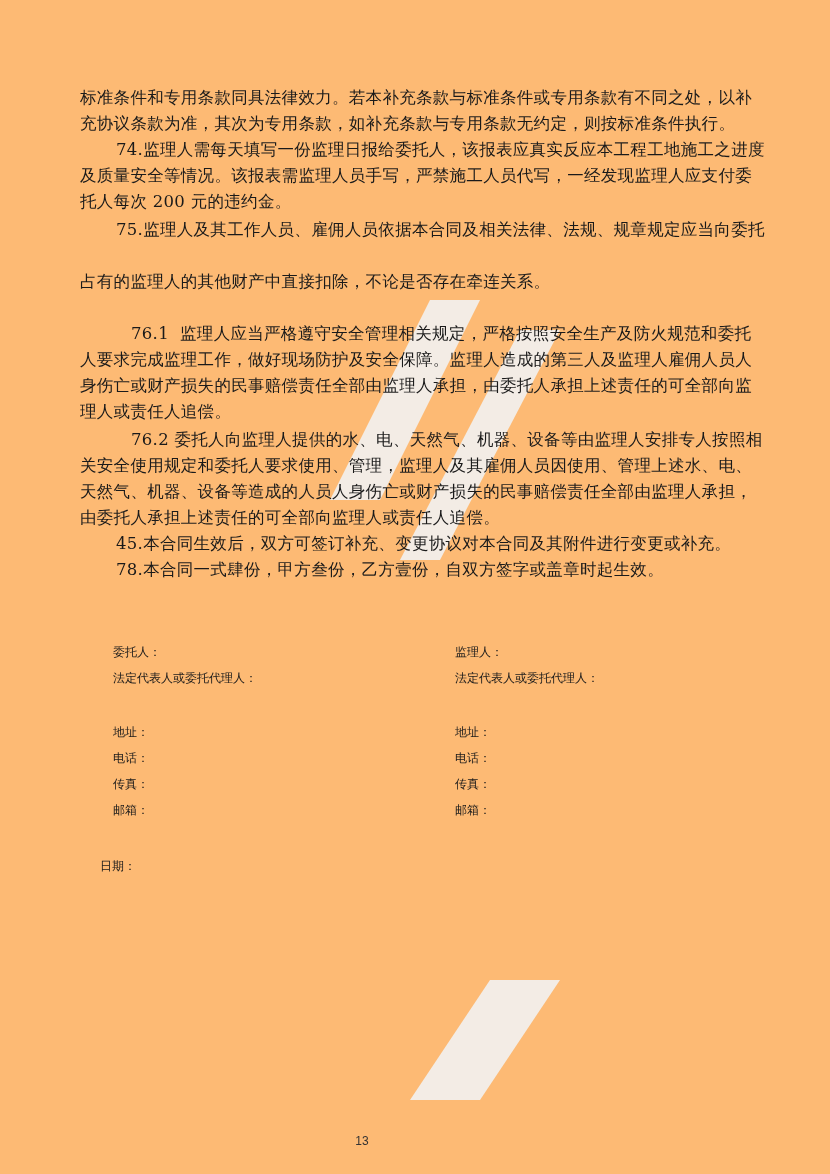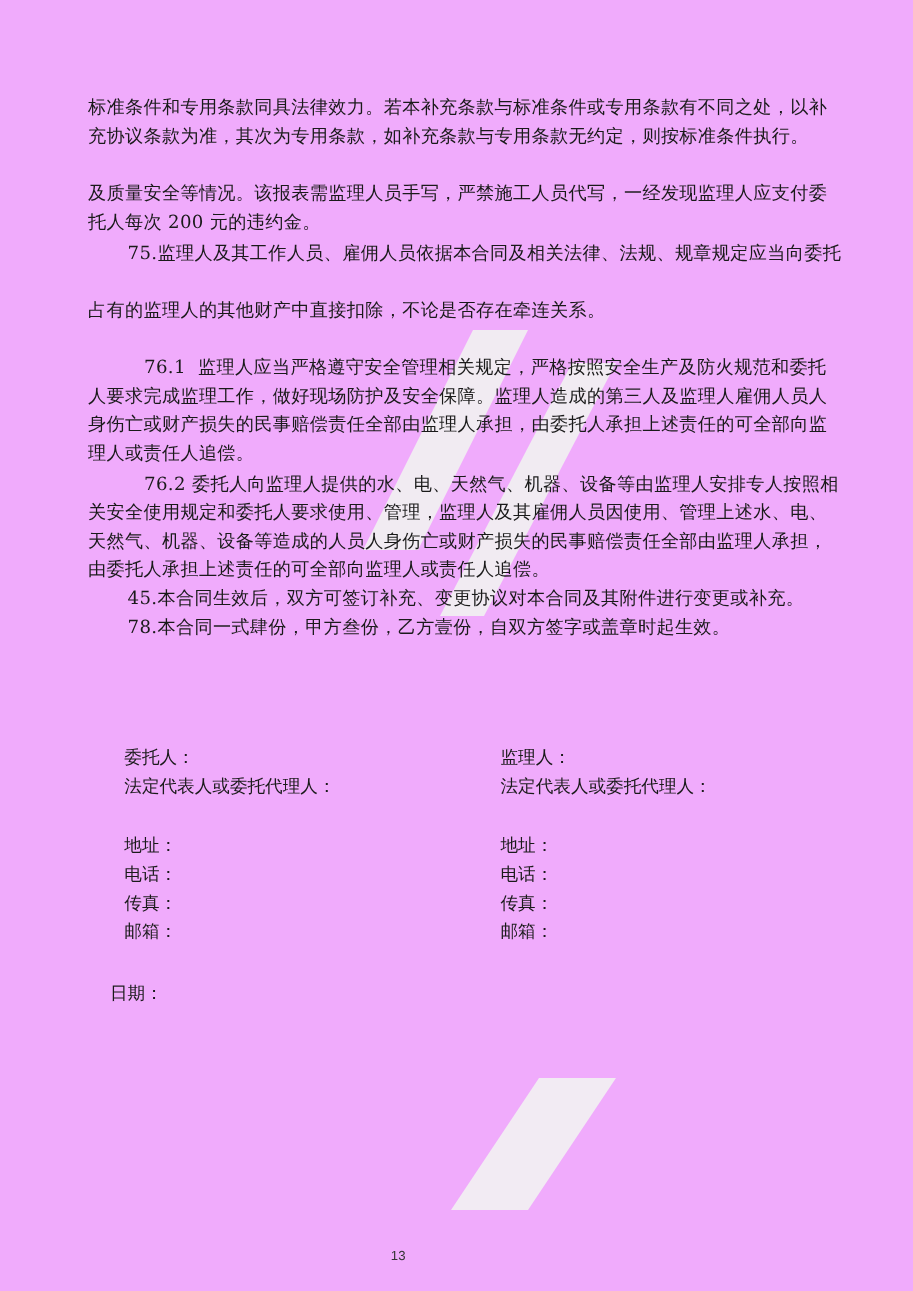--- a/index.html
+++ b/index.html
@@ -1,42 +1,43 @@
 <!DOCTYPE html>
 <html><head>
 <meta charset="utf-8">
 <style>
   html, body { margin: 0; padding: 0; background: #ffffff; }
   body { width: 830px; height: 1174px; position: relative; overflow: hidden;
          font-family: "DejaVu Serif", "Liberation Serif", serif; color: #1a1a1a; }
-  .page { position: absolute; left: 0; top: 0; width: 830px; height: 1174px; background: #f0abfc; }
+  .page { position: absolute; left: 0; top: 0; width: 830px; height: 1174px; background: #fdba74; }
   .watermark { position: absolute; left: 0; top: 0; width: 830px; height: 1174px; pointer-events: none; }
   .line { position: absolute; left: 80px; width: 680px; font-size: 16.5px; line-height: 20px;
           white-space: nowrap; letter-spacing: 0.3px; }
   .indent1 { left: 116px; }
   .indent2 { left: 131px; }
-  .sig { position: absolute; font-size: 16px; line-height: 20px; white-space: nowrap; margin-top: 37px; }
+  .sig { position: absolute; font-size: 12px; line-height: 20px; white-space: nowrap; }
   .pagenum { position: absolute; top: 1134px; left: 0; width: 724px; text-align: center;
              font-family: "Liberation Sans", sans-serif; font-size: 12px; color: #333; }
 </style>
 </head>
 <body>
 
 <div class="page">
 
   <svg class="watermark" width="830" height="1174" viewBox="0 0 830 1174">
     <g fill="#f2f2f2" opacity="0.9">
       <polygon points="330,500 380,500 480,300 430,300"></polygon>
       <polygon points="400,560 440,560 560,330 520,330"></polygon>
       <polygon points="410,1100 480,1100 560,980 490,980"></polygon>
     </g>
   </svg>
 
   <div class="line" style="top:88px">标准条件和专用条款同具法律效力。若本补充条款与标准条件或专用条款有不同之处，以补</div>
   <div class="line" style="top:114px">充协议条款为准，其次为专用条款，如补充条款与专用条款无约定，则按标准条件执行。</div>
+  <div class="line indent1" style="top:140px">74.监理人需每天填写一份监理日报给委托人，该报表应真实反应本工程工地施工之进度</div>
   <div class="line" style="top:166px">及质量安全等情况。该报表需监理人员手写，严禁施工人员代写，一经发现监理人应支付委</div>
   <div class="line" style="top:192px">托人每次 200 元的违约金。</div>
   <div class="line indent1" style="top:220px">75.监理人及其工作人员、雇佣人员依据本合同及相关法律、法规、规章规定应当向委托</div>
   <div class="line" style="top:272px">占有的监理人的其他财产中直接扣除，不论是否存在牵连关系。</div>
   <div class="line indent2" style="top:324px; white-space:pre">76.1  监理人应当严格遵守安全管理相关规定，严格按照安全生产及防火规范和委托</div>
   <div class="line" style="top:376px">身伤亡或财产损失的民事赔偿责任全部由监理人承担，由委托人承担上述责任的可全部向监</div>
   <div class="line" style="top:350px">人要求完成监理工作，做好现场防护及安全保障。监理人造成的第三人及监理人雇佣人员人</div>
   <div class="line" style="top:402px">理人或责任人追偿。</div>
   <div class="line indent2" style="top:430px">76.2 委托人向监理人提供的水、电、天然气、机器、设备等由监理人安排专人按照相</div>
   <div class="line" style="top:456px">关安全使用规定和委托人要求使用、管理，监理人及其雇佣人员因使用、管理上述水、电、</div>

